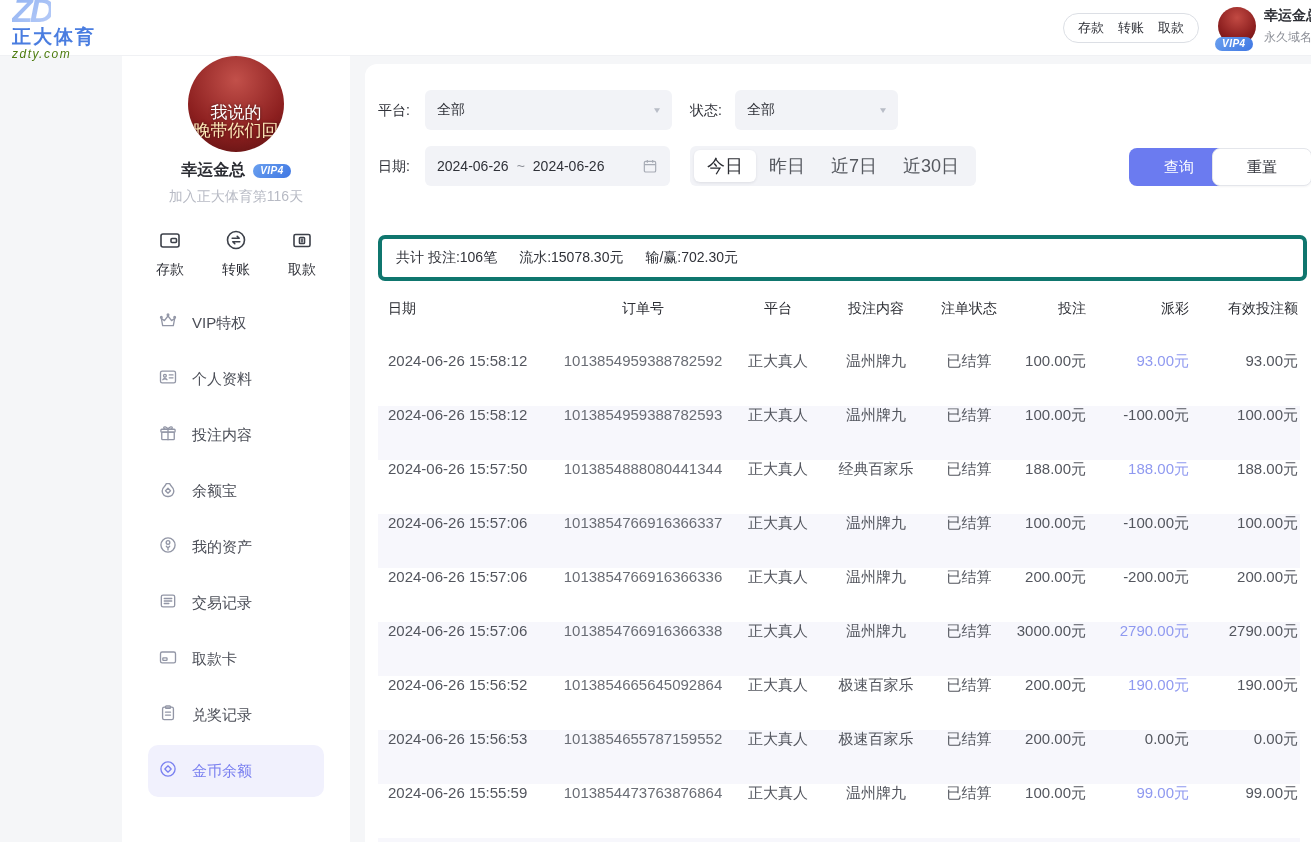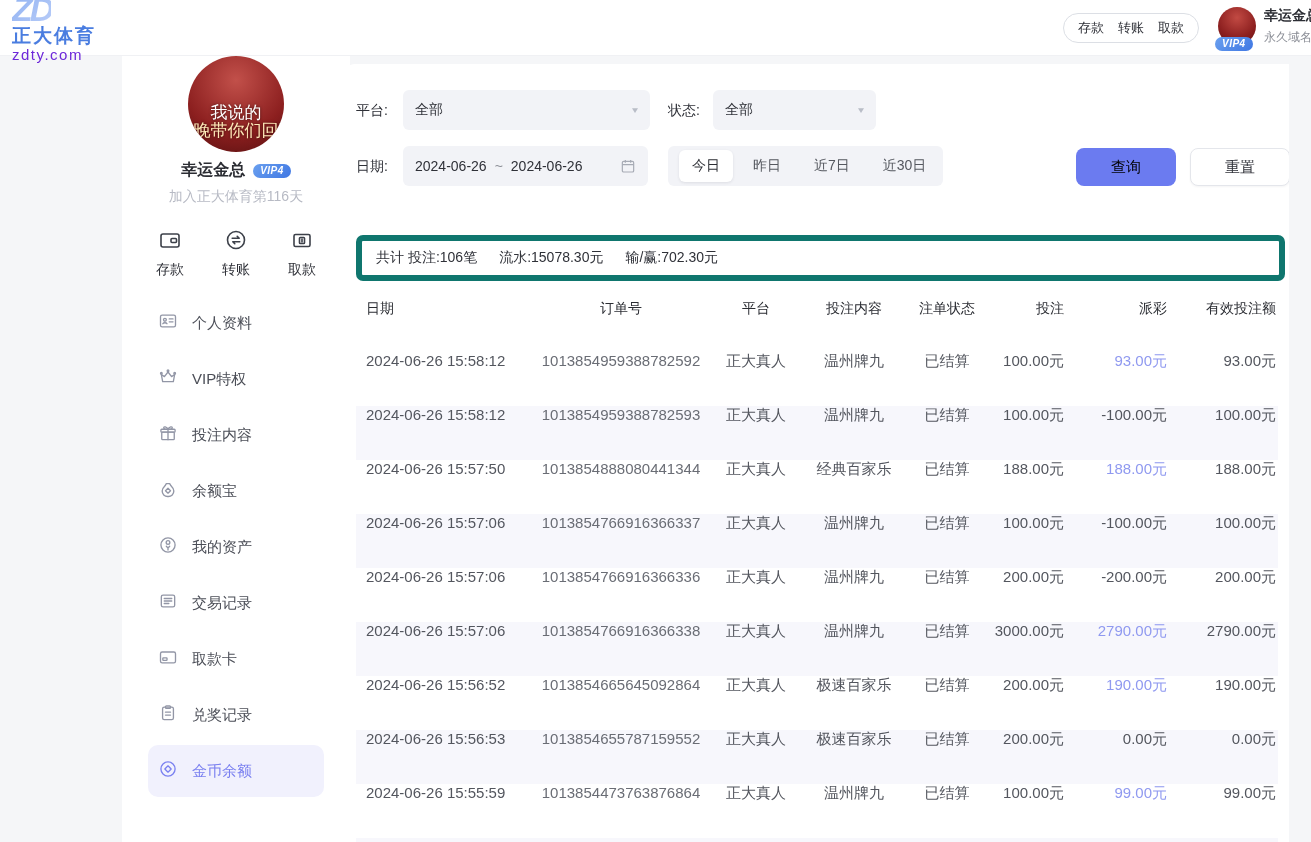--- a/index.html
+++ b/index.html
@@ -16,21 +16,21 @@
   }
   .logo { display:flex; align-items:flex-start; margin-left:12px; width:150px;flex-direction:column; }
   .logo-mark {
     font-style:italic; font-weight:800; font-size:34px; letter-spacing:-3px;
     background:linear-gradient(135deg,#8fb1f2,#b9cdf8);
     -webkit-background-clip:text; background-clip:text; color:transparent;
     margin-right:6px; line-height:1;
   }
   .logo-text { display:flex; flex-direction:column; line-height:1.1; }
   .logo-title { font-size:19px; font-weight:700; color:#4a7de0; letter-spacing:2px; }
-  .logo-domain { font-size:15px; color:#6d28d9; letter-spacing:1.5px; }
+  .logo-domain { font-size:12px; color:#4d7c0f; letter-spacing:1.5px;font-style:italic; }
   .nav { display:flex; gap:34px; margin-left:26px; }
   .nav-item { font-size:16px; color:#2b2d33; text-decoration:none; cursor:pointer; white-space:nowrap; }
   .wallet-pill {
     position:absolute; right:112px; top:13px; height:30px;
     border:1px solid #dcdfe5; border-radius:16px; display:flex; align-items:center;
     padding:0 14px; gap:14px; background:#fff;
   }
   .wallet-pill span { font-size:13px; color:#2f3138; cursor:pointer; white-space:nowrap; }
   .user-block { position:absolute; left:1218px; top:7px; display:flex; }
   .avatar-sm {
@@ -75,21 +75,21 @@
   .menu-item {
     height:52px; margin-bottom:4px; border-radius:10px; display:flex; align-items:center;
     padding:0 10px; cursor:pointer; color:#4b4e57;
   }
   .menu-item svg { width:20px; height:20px; stroke:#9296a6; flex:0 0 auto; }
   .menu-item .mi-label { font-size:15px; margin-left:14px; white-space:nowrap; }
   .menu-item.active { background:#f1f1fd; color:#7a80f0; }
   .menu-item.active svg { stroke:#7a80f0; }
   
   .main {
-    position:absolute; left:343px; top:64px; width:946px; height:778px;
+    position:absolute; left:365px; top:64px; width:946px; height:778px;
     background:#fff; border-radius:12px 0 0 0; overflow:hidden;
   }
   .field-label { font-size:14px; color:#2f3138; position:absolute; line-height:40px; white-space:nowrap; }
   .select {
     position:absolute; height:40px; background:#f2f3f7; border-radius:6px;
     display:flex; align-items:center; padding:0 12px; cursor:pointer;
   }
   .select .sel-val { font-size:14px; color:#2f3138; }
   .select .chev { margin-left:auto; color:#b9bdc7; font-size:12px; transform:scaleY(.8); }
   .datebox {
@@ -98,32 +98,32 @@
   }
   .datebox .d { font-size:14px; color:#2f3138; }
   .datebox .tilde { font-size:14px; color:#8b8e96; }
   .datebox svg { margin-left:auto; width:16px; height:16px; stroke:#a7abb5; }
   .segmented {
     position:absolute; height:40px; background:#f2f3f7; border-radius:6px;
     display:flex; align-items:center; padding:0 4px;
   }
   .seg-item {
     height:32px; padding:0 13px; display:flex; align-items:center; border-radius:6px;
-    font-size:14px; color:#55585f; cursor:pointer; white-space:nowrap;margin-left:7px;
+    font-size:18px; color:#55585f; cursor:pointer; white-space:nowrap;
   }
   .seg-item.active { background:#fff; color:#2b2d33; box-shadow:0 1px 3px rgba(40,44,60,.10); }
   .btn {
     position:absolute; height:38px; width:100px; border-radius:8px; border:none;
     font-size:15px; cursor:pointer; font-family:inherit;
   }
-  .btn-primary { background:#6b7bf0; color:#000000; }
+  .btn-primary { background:#6b7bf0; color:#ffffff;margin-left:31px; }
   .btn-ghost { background:#fff; color:#2f3138; border:1px solid #e4e6eb; box-shadow:0 1px 2px rgba(40,44,60,.05); }
   .summary {
     position:absolute; left:13px; top:171px; width:929px; height:46px;
-    border:6px solid #0f766e; border-radius:7px; display:flex; align-items:center;
+    border:4px solid #0f766e; border-radius:7px; display:flex; align-items:center;
     padding:0 14px; gap:22px; background:#fff;
   }
   .summary span { font-size:14px; font-weight:500; color:#2f3138; white-space:nowrap; }
   
   .table { position:absolute; left:13px; top:236px; width:922px; }
   .trow { display:flex; height:54px; }
   .trow.head { height:52px; }
   .trow.alt { background:#f7f7fc; }
   .cell { white-space:nowrap; font-size:15px; color:#53565e; overflow:hidden; }
   .head .cell { font-size:14px; color:#2b2d33; font-weight:500; }
@@ -199,35 +199,35 @@
             <rect x="4" y="6.5" width="16" height="12" rx="1.5"></rect>
             <rect x="9.5" y="9.5" width="5" height="6" rx="0.8"></rect>
             <path d="M12 11v3"></path>
           </svg></span>
     <span class="qa-label">取款</span>
   </div>
     </div>
   <div class="menu" id="menu-mount">
       <div class="menu-item">
     <span class="mi-icon"><svg fill="none" stroke="currentColor" stroke-width="1.6" stroke-linecap="round" stroke-linejoin="round" viewBox="0 0 24 24">
+            <path d="M4 9l3.7 2.6L12 6l4.3 5.6L20 9l-1.6 8.5H5.6L4 9z"></path>
+            <circle cx="4" cy="7.6" r="1"></circle>
+            <circle cx="20" cy="7.6" r="1"></circle>
+            <circle cx="12" cy="4.6" r="1"></circle>
+          </svg></span>
+    <span class="mi-label">VIP特权</span>
+  </div>
+      <div class="menu-item">
+    <span class="mi-icon"><svg fill="none" stroke="currentColor" stroke-width="1.6" stroke-linecap="round" stroke-linejoin="round" viewBox="0 0 24 24">
             <rect x="3" y="5" width="18" height="14" rx="2"></rect>
             <circle cx="8.3" cy="10.6" r="1.7"></circle>
             <path d="M5.8 15.3c.8-1.6 4.2-1.6 5 0"></path>
             <path d="M13.5 9.5h4.5M13.5 13h4.5"></path>
           </svg></span>
     <span class="mi-label">个人资料</span>
-  </div>
-      <div class="menu-item">
-    <span class="mi-icon"><svg fill="none" stroke="currentColor" stroke-width="1.6" stroke-linecap="round" stroke-linejoin="round" viewBox="0 0 24 24">
-            <path d="M4 9l3.7 2.6L12 6l4.3 5.6L20 9l-1.6 8.5H5.6L4 9z"></path>
-            <circle cx="4" cy="7.6" r="1"></circle>
-            <circle cx="20" cy="7.6" r="1"></circle>
-            <circle cx="12" cy="4.6" r="1"></circle>
-          </svg></span>
-    <span class="mi-label">VIP特权</span>
   </div>
       <div class="menu-item">
     <span class="mi-icon"><svg fill="none" stroke="currentColor" stroke-width="1.6" stroke-linecap="round" stroke-linejoin="round" viewBox="0 0 24 24">
             <rect x="4.5" y="11" width="15" height="9" rx="1"></rect>
             <rect x="3.5" y="7.5" width="17" height="3.5" rx="1"></rect>
             <path d="M12 7.5V20M12 7.5c-1.2-3.2-5.8-4-5-1.2.5 1.7 5 1.2 5 1.2zM12 7.5c1.2-3.2 5.8-4 5-1.2-.5 1.7-5 1.2-5 1.2z"></path>
           </svg></span>
     <span class="mi-label">投注内容</span>
   </div>
       <div class="menu-item">

